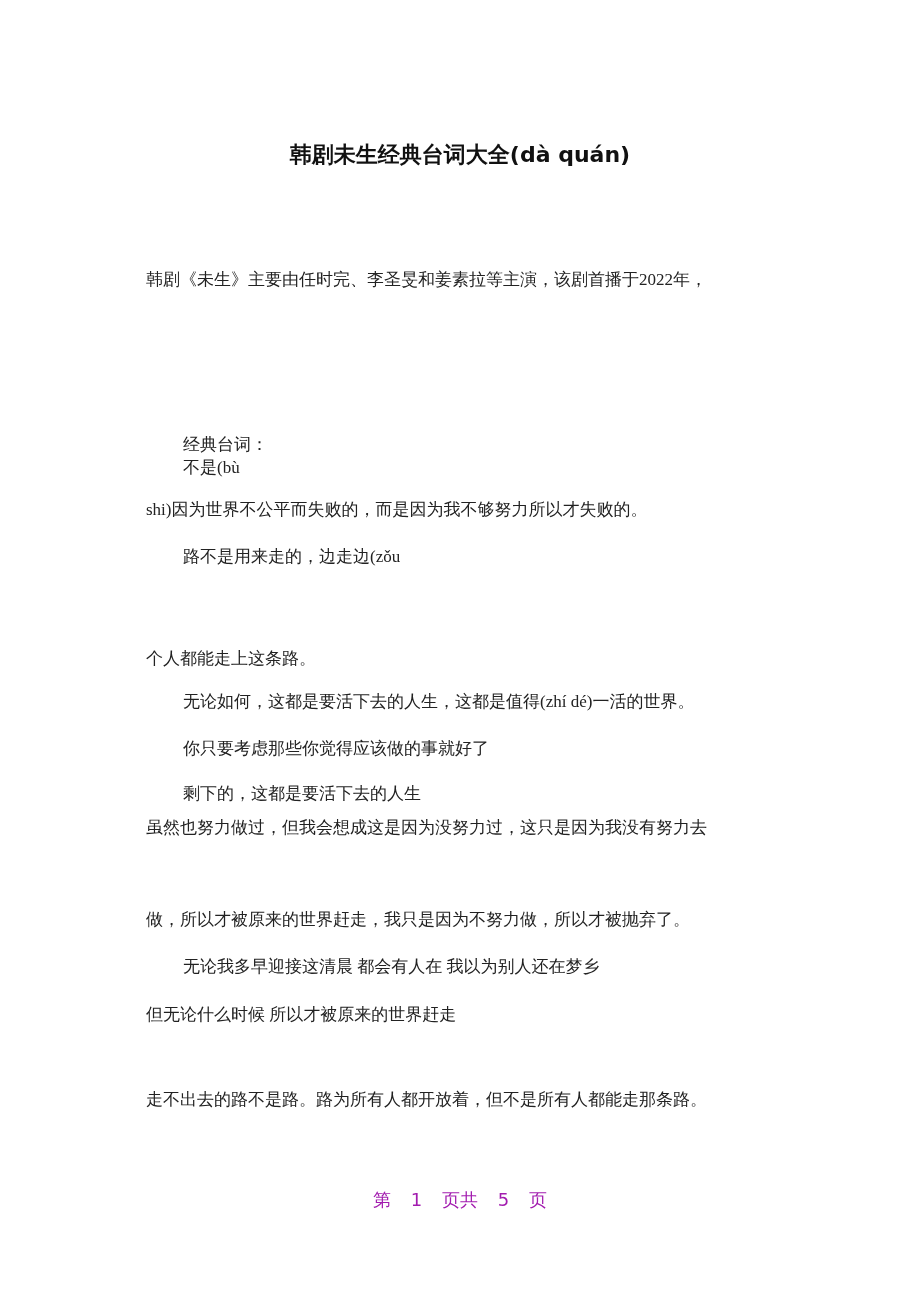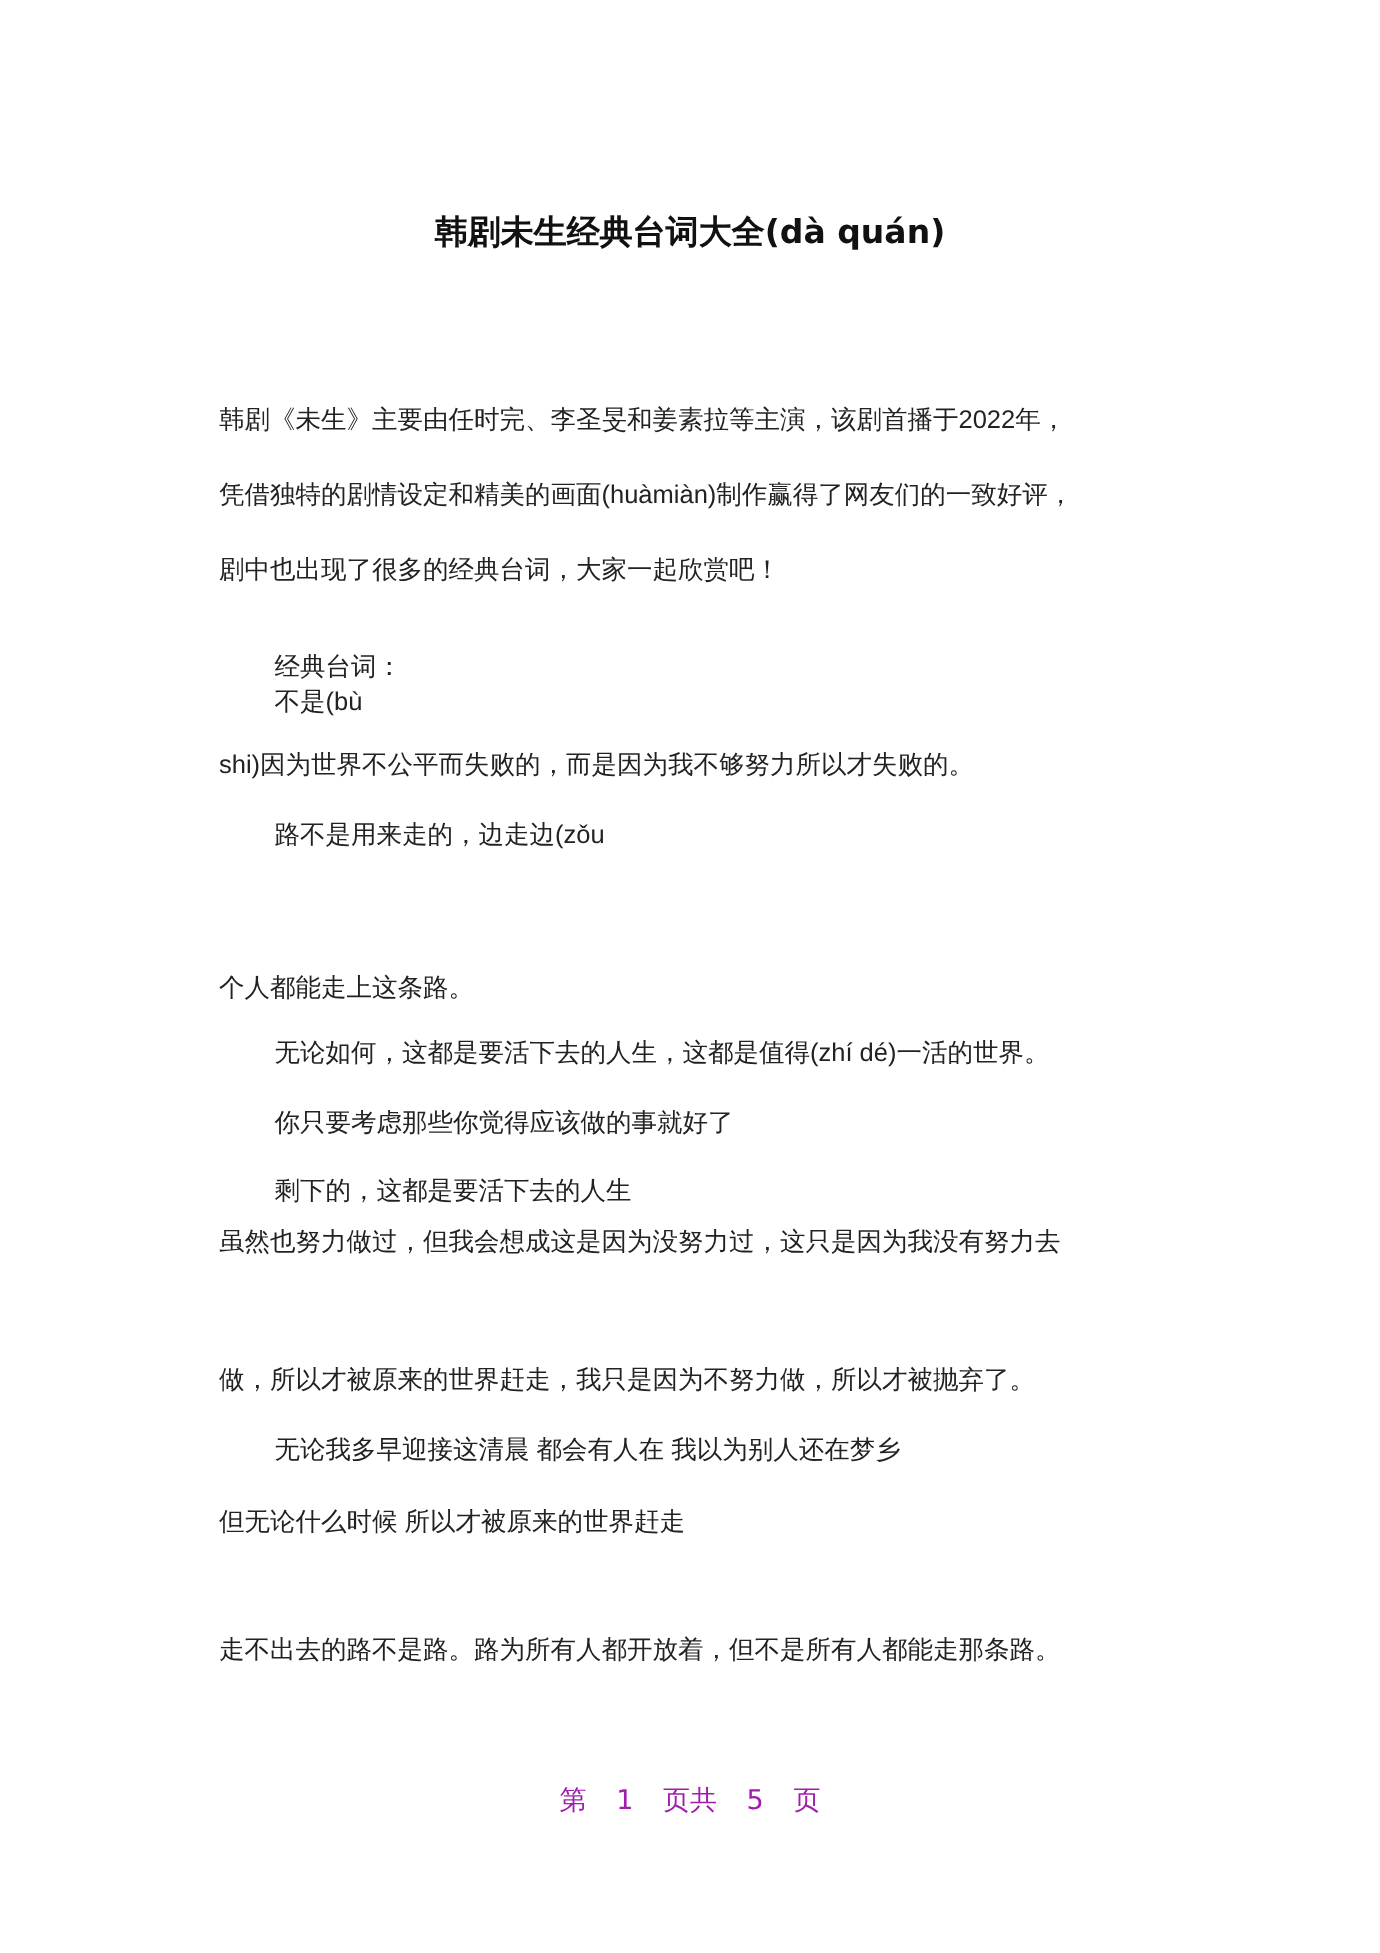--- a/index.html
+++ b/index.html
@@ -29,21 +29,21 @@
       text-align: center;
       font-family: "DejaVu Sans", "Liberation Sans", sans-serif;
       font-weight: bold;
       font-size: 22px;
       color: #111111;
       letter-spacing: 0px;
     }
     .line {
       position: absolute;
       left: 146px;
-      font-family: Liberation Sans, sans-serif;
+      font-family: Liberation Serif, serif;
       font-size: 17px;
       line-height: 24px;
       color: #222222;
       white-space: nowrap;
     }
     .indent { left: 183px; }
     .footer {
       position: absolute;
       left: 0;
       top: 1188px;
@@ -56,22 +56,20 @@
     }
     .footer span { display: inline-block; margin: 0 7px; }
   </style>
 </head>
 <body>
 
 <div class="page">
   <div class="title">韩剧未生经典台词大全(dà quán)</div>
 
   <div class="line" style="top:268px">韩剧《未生》主要由任时完、李圣旻和姜素拉等主演，该剧首播于2022年，</div>
-  <div class="line" style="top:318px">凭借独特的剧情设定和精美的画面(huàmiàn)制作赢得了网友们的一致好评，</div>
-  <div class="line" style="top:368px">剧中也出现了很多的经典台词，大家一起欣赏吧！</div>
 
   <div class="line indent" style="top:433px">经典台词：</div>
   <div class="line indent" style="top:456px">不是(bù</div>
   <div class="line" style="top:498px">shi)因为世界不公平而失败的，而是因为我不够努力所以才失败的。</div>
 
   <div class="line indent" style="top:545px">路不是用来走的，边走边(zǒu</div>
   <div class="line" style="top:647px">个人都能走上这条路。</div>
 
   <div class="line indent" style="top:690px">无论如何，这都是要活下去的人生，这都是值得(zhí dé)一活的世界。</div>
   <div class="line indent" style="top:737px">你只要考虑那些你觉得应该做的事就好了</div>

